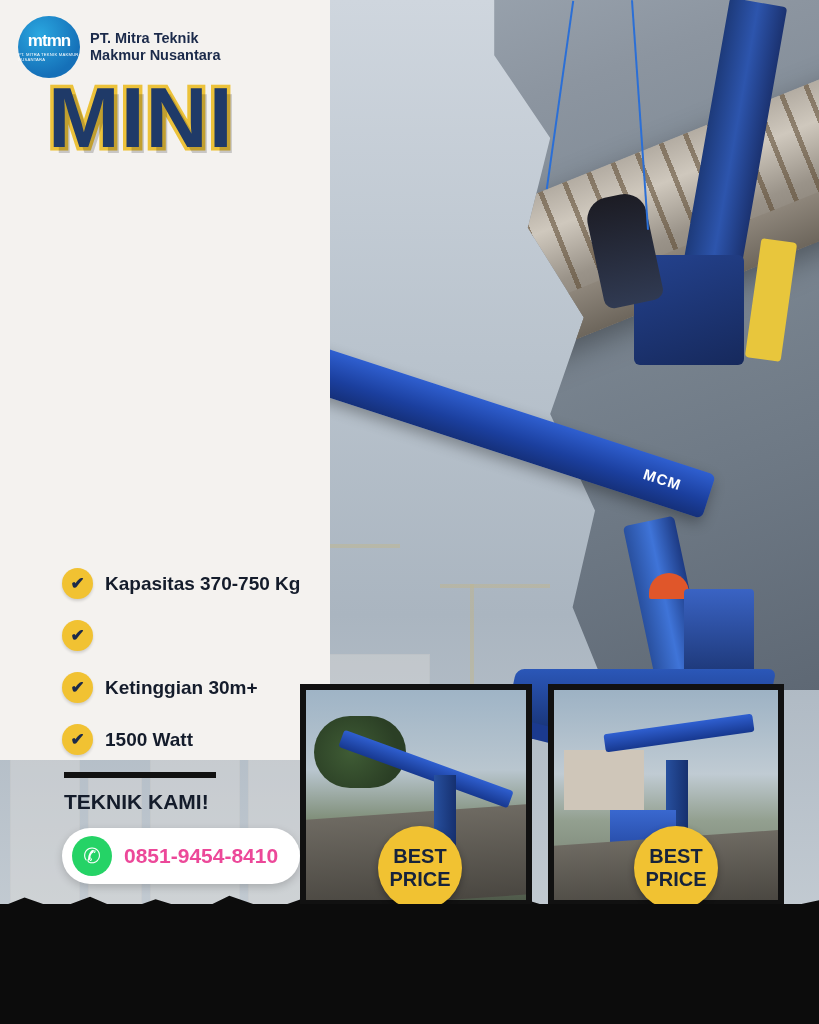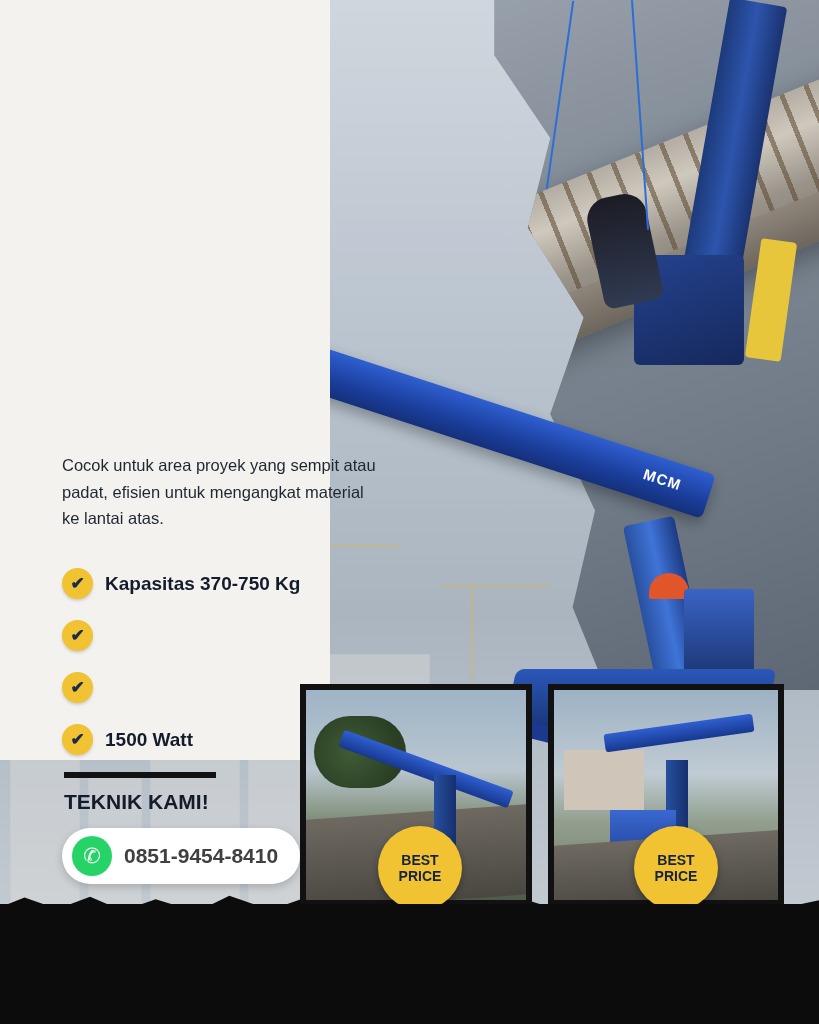--- a/index.html
+++ b/index.html
@@ -235,21 +235,21 @@
     position:absolute; left:62px; top:828px; z-index:25;
     display:flex; align-items:center; gap:12px;
     background:#ffffff; border-radius:32px; padding:8px 22px 8px 10px;
     box-shadow:0 3px 8px rgba(0,0,0,.18);
   }
   .wa-icon {
     width:40px;height:40px;border-radius:50%;
     background:#25d366; display:flex;align-items:center;justify-content:center;
     color:#fff; font-size:21px;
   }
-  .phone-num { font-size:21px; font-weight:bold; color:#404040; }
+  .phone-num { font-size:21px; font-weight:bold; color:#ec4899; }
 
   
   .thumb {
     position:absolute; z-index:26;
     border:6px solid #111;
     overflow:hidden;
   }
   .thumb.t1 { left:300px; top:684px; width:232px; height:222px; }
   .thumb.t2 { left:548px; top:684px; width:236px; height:222px; }
   .thumb-sky {
@@ -284,21 +284,21 @@
   }
   .t-bucket {
     position:absolute; left:56px; bottom:28px; width:66px; height:62px;
     background:linear-gradient(180deg,#3a68cf,#1b3a8e);
   }
   .best-badge {
     position:absolute; z-index:28;
     width:84px;height:84px;border-radius:50%;
     background:#f1c232; color:#16233c;
     display:flex;flex-direction:column;align-items:center;justify-content:center;
-    font-weight:bold; font-size:14px; line-height:1.15; text-align:center;
+    font-weight:bold; font-size:20px; line-height:1.15; text-align:center;
     box-shadow:0 3px 7px rgba(0,0,0,.3);
   }
   .best-badge.b1 { left:378px; top:826px; }
   .best-badge.b2 { left:634px; top:826px; }
 
   
   .footer {
     position:absolute; left:0; bottom:0; width:819px; height:120px;
     background:#0c0c0c; z-index:30;
   }
@@ -369,36 +369,47 @@
       <div class="mc-cap"></div>
       <div class="mc-weight"></div>
       <div class="mc-base"></div>
       <div class="mc-leg"></div>
     </div>
   </div>
 
   <div class="torn-left"></div>
   <div class="torn-left-fill"></div>
 
+  <div class="header">
+    <div class="logo-circle">
+      <span class="lt">mtmn</span>
+      <span class="ls">PT. MITRA TEKNIK MAKMUR NUSANTARA</span>
+    </div>
+    <div class="brand">
+      <div>PT. Mitra Teknik</div>
+      <div>Makmur Nusantara</div>
+    </div>
+  </div>
 
   <div class="headline">
-  </div>
-
-  <div class="subcopy">Cocok untuk area proyek yang sempit atau padat, efisien untuk mengangkat material ke lantai atas.</div>
+    <div class="ln">MINI</div>
+  </div>
+
 
   <div class="features">
     <div class="feat">
       <span class="check">✔</span>
       <span class="feat-label">Kapasitas 370-750 Kg</span>
     </div>
     <div class="feat">
       <span class="check">✔</span>
     </div>
     <div class="feat">
       <span class="check">✔</span>
+      <span class="feat-label">Ketinggian 30m+</span>
     </div>
     <div class="feat">
       <span class="check">✔</span>
       <span class="feat-label">1500 Watt</span>
     </div>
   </div>
 
   <div class="divider"></div>
   <div class="hubungi">TEKNIK KAMI!</div>
   <div class="phone-pill">

